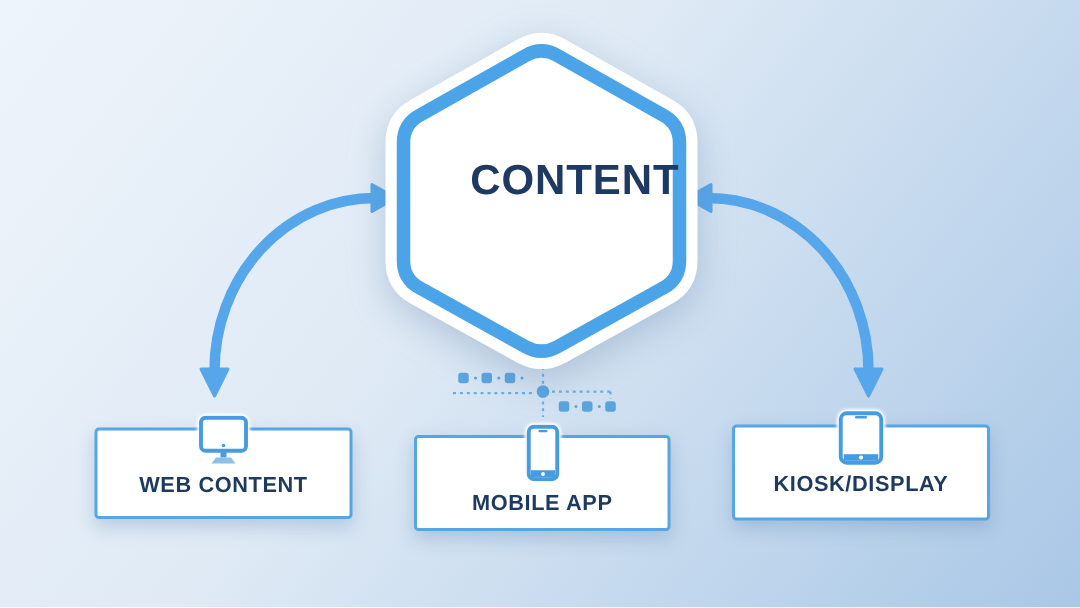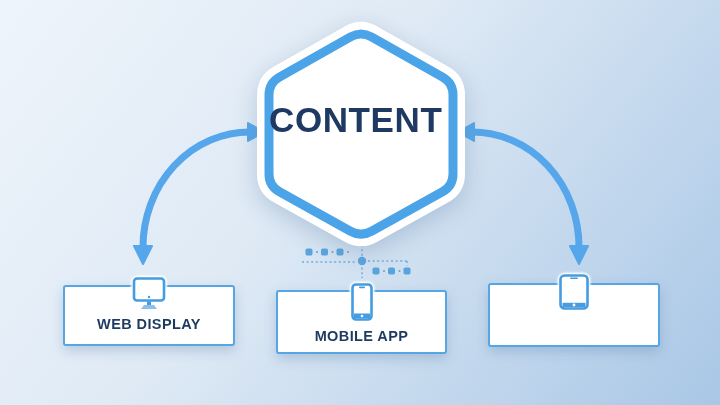--- a/index.html
+++ b/index.html
@@ -1,21 +1,21 @@
 <!DOCTYPE html>
 <html><head>
 <meta charset="utf-8">
 <style>
   html,body{margin:0;padding:0;}
   body{width:720px;height:405px;overflow:hidden;font-family:"Liberation Sans",sans-serif;}
   .stage{position:relative;width:720px;height:405px;overflow:hidden;
          background:linear-gradient(128deg,#EEF4FB 0%,#DFEAF5 42%,#A9C7E6 100%);}
   svg.layer{position:absolute;left:0;top:0;}
-  .hub-label{position:absolute;left:269px;top:103px;width:184px;text-align:left;
-             color:#1E3A62;font-weight:bold;font-size:35px;letter-spacing:.6px;line-height:33px;}
+  .hub-label{position:absolute;left:269px;top:103px;width:184px;text-align:right;
+             color:#1E3A62;font-weight:bold;font-size:28px;letter-spacing:.6px;line-height:33px;}
   .node{position:absolute;background:#fff;border:2px solid #55A6E2;border-radius:3px;
         box-sizing:border-box;box-shadow:0 5px 12px rgba(88,126,168,.30);}
   .node-label{position:absolute;left:0;width:100%;text-align:center;color:#1F3A5F;
               font-weight:bold;font-size:14.5px;letter-spacing:.4px;}
   .device{position:absolute;left:50%;transform:translateX(-50%);
           filter:drop-shadow(0 0 1.2px #fff) drop-shadow(0 0 1.2px #fff) drop-shadow(0 0 1.2px #fff);}
   #node-web   {left:63px; top:285px;width:172px;height:61px;}
   #node-mobile{left:276px;top:290px;width:171px;height:64px;}
   #node-kiosk {left:488px;top:283px;width:172px;height:64px;}
   #node-web    .node-label{top:29px;}
@@ -79,35 +79,36 @@
     <div>CONTENT</div>
   </div>
 
   <div class="node" id="node-web">
     <svg class="device" style="top:-10px" width="40" height="34" viewBox="0 0 40 34">
       <rect x="5" y="1.5" width="30" height="22" rx="3" fill="#FFFFFF" stroke="#459CE0" stroke-width="2.6"></rect>
       <circle cx="20" cy="20" r="1.2" fill="#459CE0"></circle>
       <rect x="18" y="24.5" width="4" height="3.5" fill="#459CE0"></rect>
       <path d="M12 32 L28 32 L25 28 L15 28 Z" fill="#8AC0EA"></path>
     </svg>
-    <span class="node-label">WEB DISPLAY</span>
+    <span class="node-label">WEB CONTENT</span>
   </div>
 
   <div class="node" id="node-mobile">
     <svg class="device" style="top:-9px" width="24" height="38" viewBox="0 0 24 38">
       <rect x="2.5" y="1.5" width="19" height="35" rx="3.5" fill="#FFFFFF" stroke="#459CE0" stroke-width="2.6"></rect>
       <rect x="9" y="3.6" width="6" height="1.6" rx="0.8" fill="#459CE0"></rect>
       <rect x="4" y="30.5" width="16" height="4.8" fill="#459CE0"></rect>
       <circle cx="12" cy="33" r="1.3" fill="#FFFFFF"></circle>
     </svg>
     <span class="node-label">MOBILE APP</span>
   </div>
 
   <div class="node" id="node-kiosk">
     <svg class="device" style="top:-11px" width="32" height="36" viewBox="0 0 32 36">
       <rect x="2.5" y="1.5" width="27" height="33" rx="4" fill="#FFFFFF" stroke="#459CE0" stroke-width="2.6"></rect>
       <rect x="12" y="3.4" width="8" height="1.6" rx="0.8" fill="#459CE0"></rect>
       <rect x="4.5" y="28.8" width="23" height="4.4" fill="#459CE0"></rect>
       <circle cx="16" cy="31" r="1.4" fill="#FFFFFF"></circle>
     </svg>
+    <span class="node-label">KIOSK/DISPLAY</span>
   </div>
 
 </div>
 
 </body></html>

